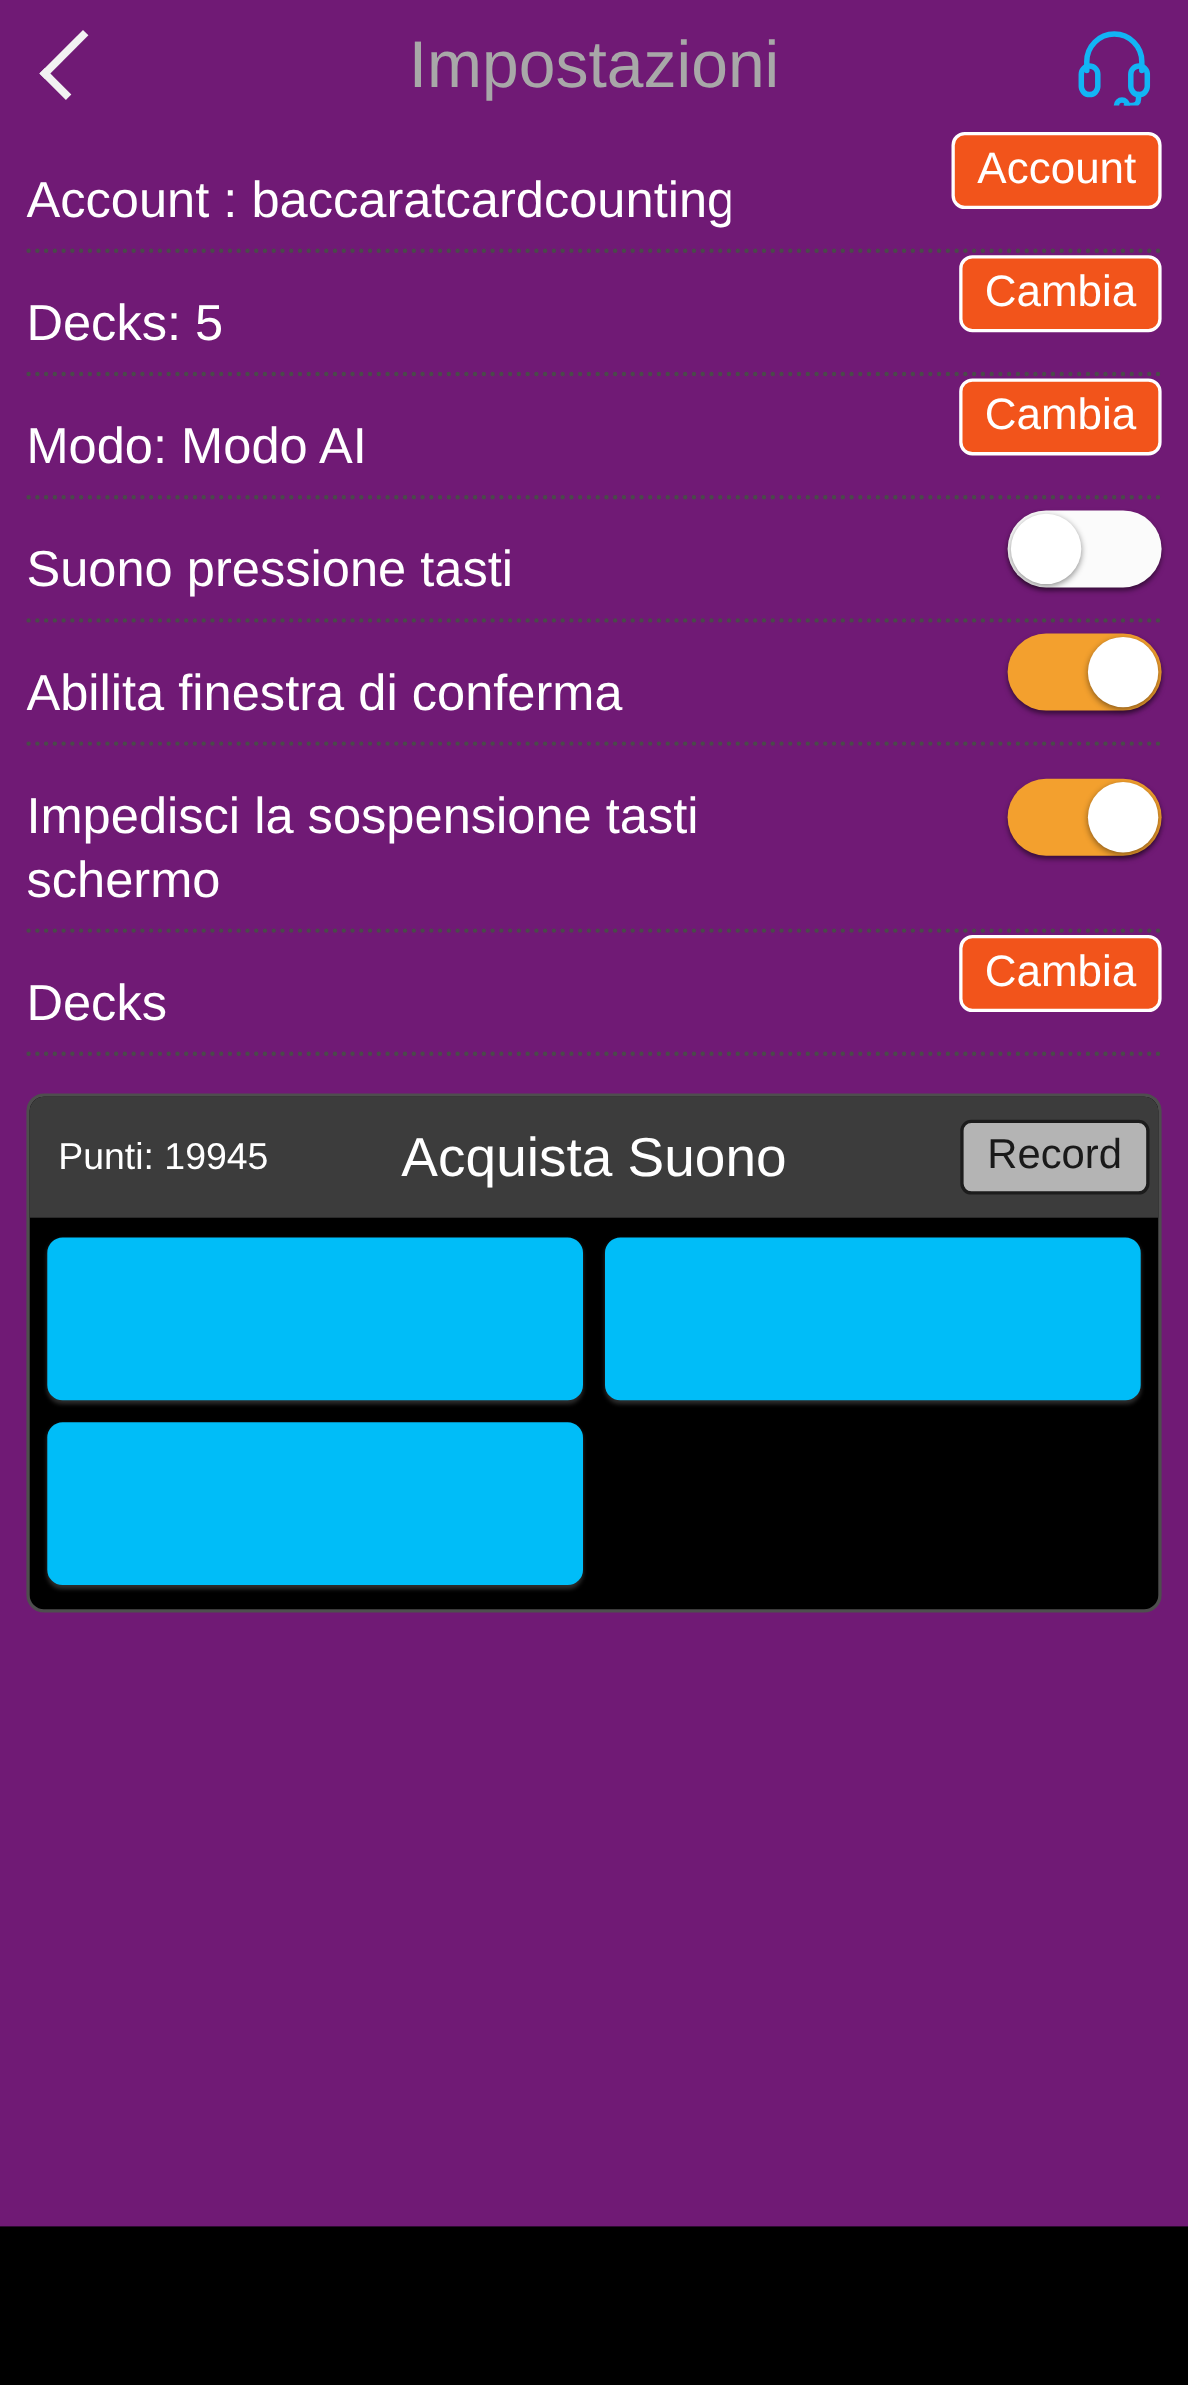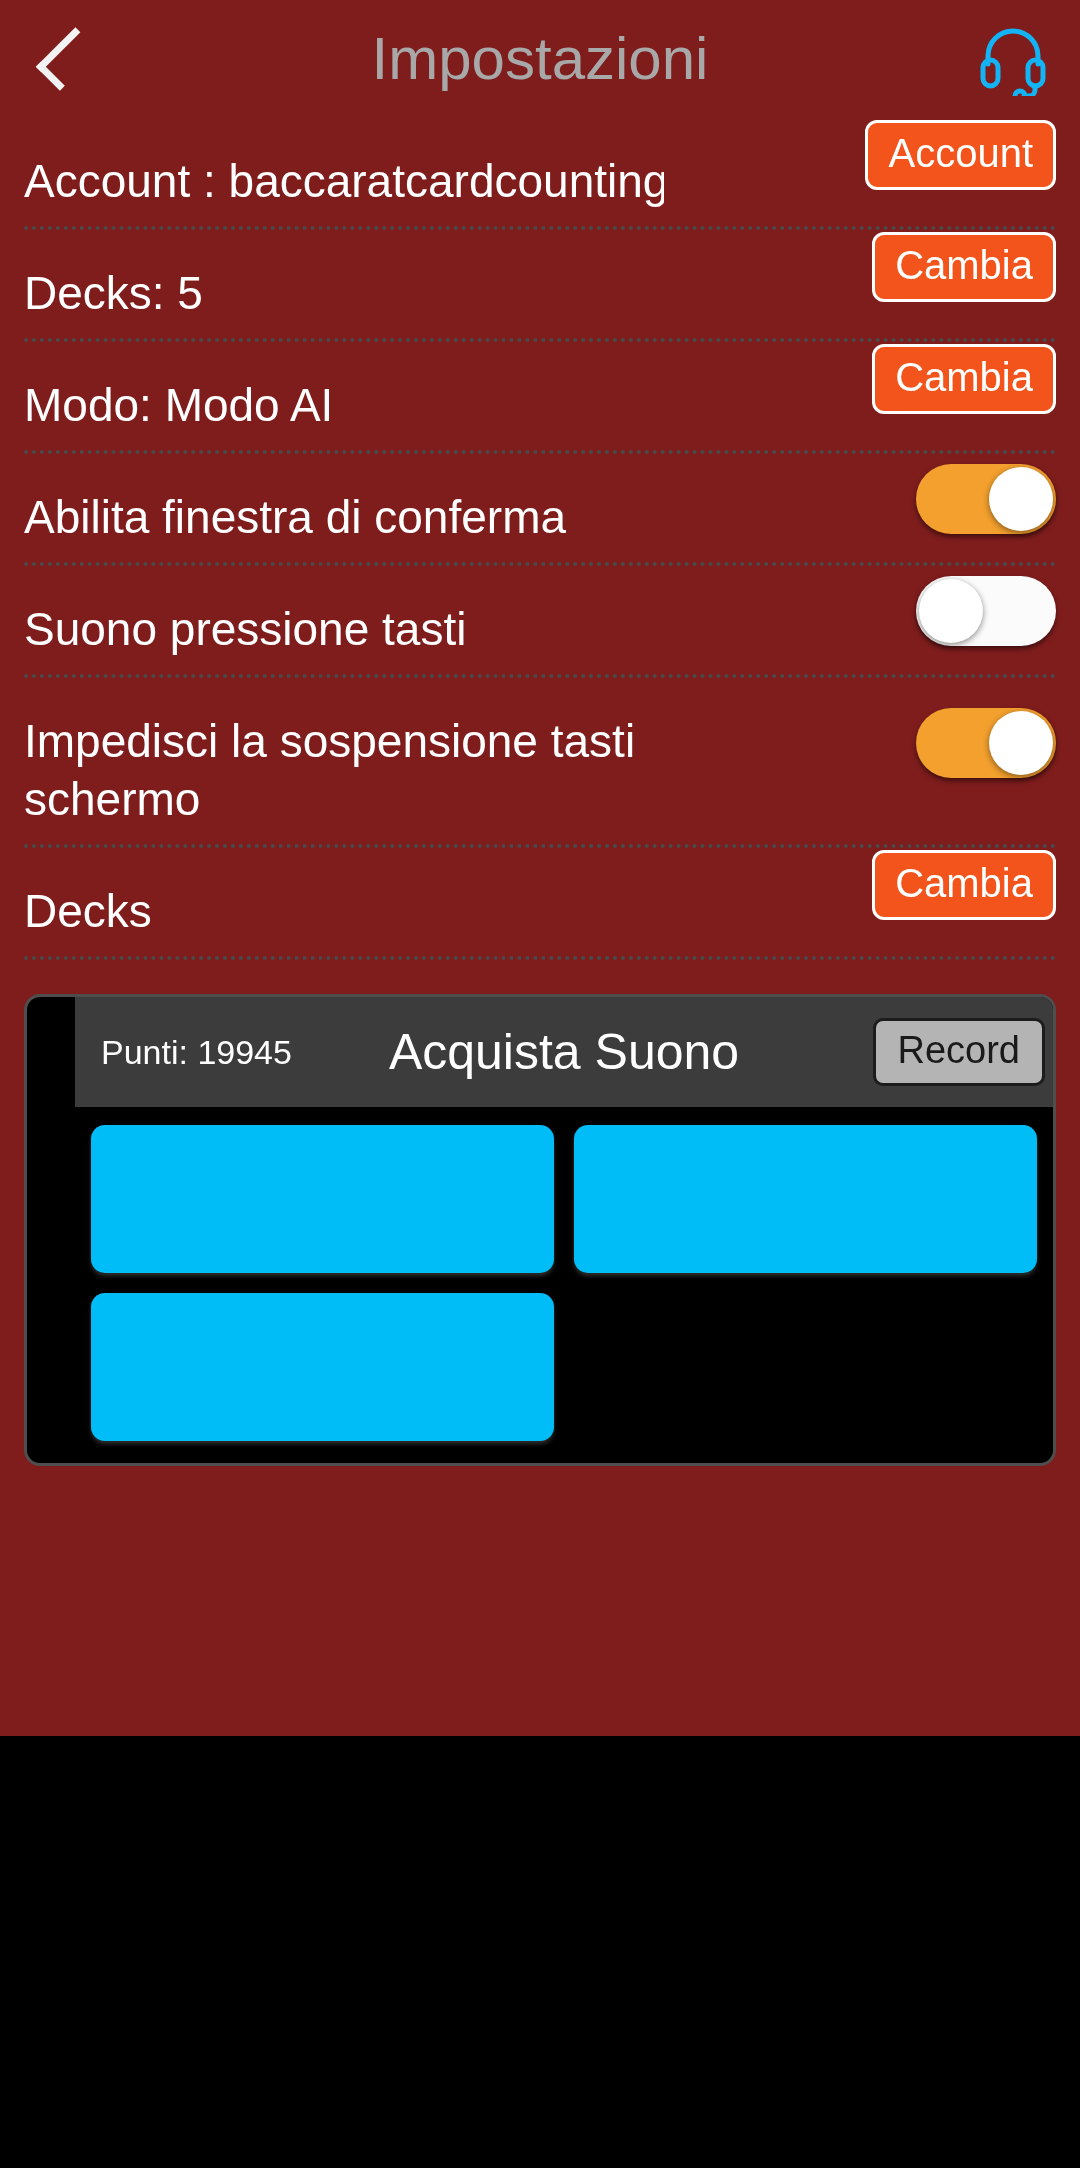--- a/index.html
+++ b/index.html
@@ -8,22 +8,22 @@
     width: 1080px;
     height: 2168px;
     background: #000000;
     font-family: "Liberation Sans", sans-serif;
     overflow: hidden;
   }
 
   .screen {
     position: relative;
     width: 1080px;
-    height: 1736px;
-    background: #7f1d1d;
+    height: 2024px;
+    background: #701a75;
   }
 
   
   .header {
     position: relative;
     height: 118px;
     display: flex;
     align-items: center;
     justify-content: center;
   }
@@ -135,21 +135,20 @@
   .toggle.on  .knob { right: 3px; }
   .toggle.off .knob { left: 3px; }
 
   
   .purchase-panel {
     margin: 34px 24px 0 24px;
     border: 3px solid #4e4e4e;
     border-radius: 16px;
     background: #000000;
     overflow: hidden;
-    padding-left: 48px;
   }
   .panel-header {
     position: relative;
     background: #3c3c3c;
     height: 110px;
     display: flex;
     align-items: center;
     justify-content: center;
   }
   .panel-points {
@@ -228,32 +227,32 @@
     </div>
 
     <div class="row">
       <div class="row-label">Modo: Modo AI</div>
       <div class="ctl" style="bottom:36px;">
         <button class="btn-orange">Cambia</button>
       </div>
     </div>
 
     <div class="row">
+      <div class="row-label">Suono pressione tasti</div>
+      <div class="ctl" style="bottom:28px;">
+        <div class="toggle off">
+          <span class="knob"></span>
+        </div>
+      </div>
+    </div>
+
+    <div class="row">
       <div class="row-label">Abilita finestra di conferma</div>
       <div class="ctl" style="bottom:28px;">
         <div class="toggle on">
-          <span class="knob"></span>
-        </div>
-      </div>
-    </div>
-
-    <div class="row">
-      <div class="row-label">Suono pressione tasti</div>
-      <div class="ctl" style="bottom:28px;">
-        <div class="toggle off">
           <span class="knob"></span>
         </div>
       </div>
     </div>
 
     <div class="row tall">
       <div class="row-label wrap">Impedisci la sospensione tasti schermo</div>
       <div class="ctl" style="top:30px;">
         <div class="toggle on">
           <span class="knob"></span>

